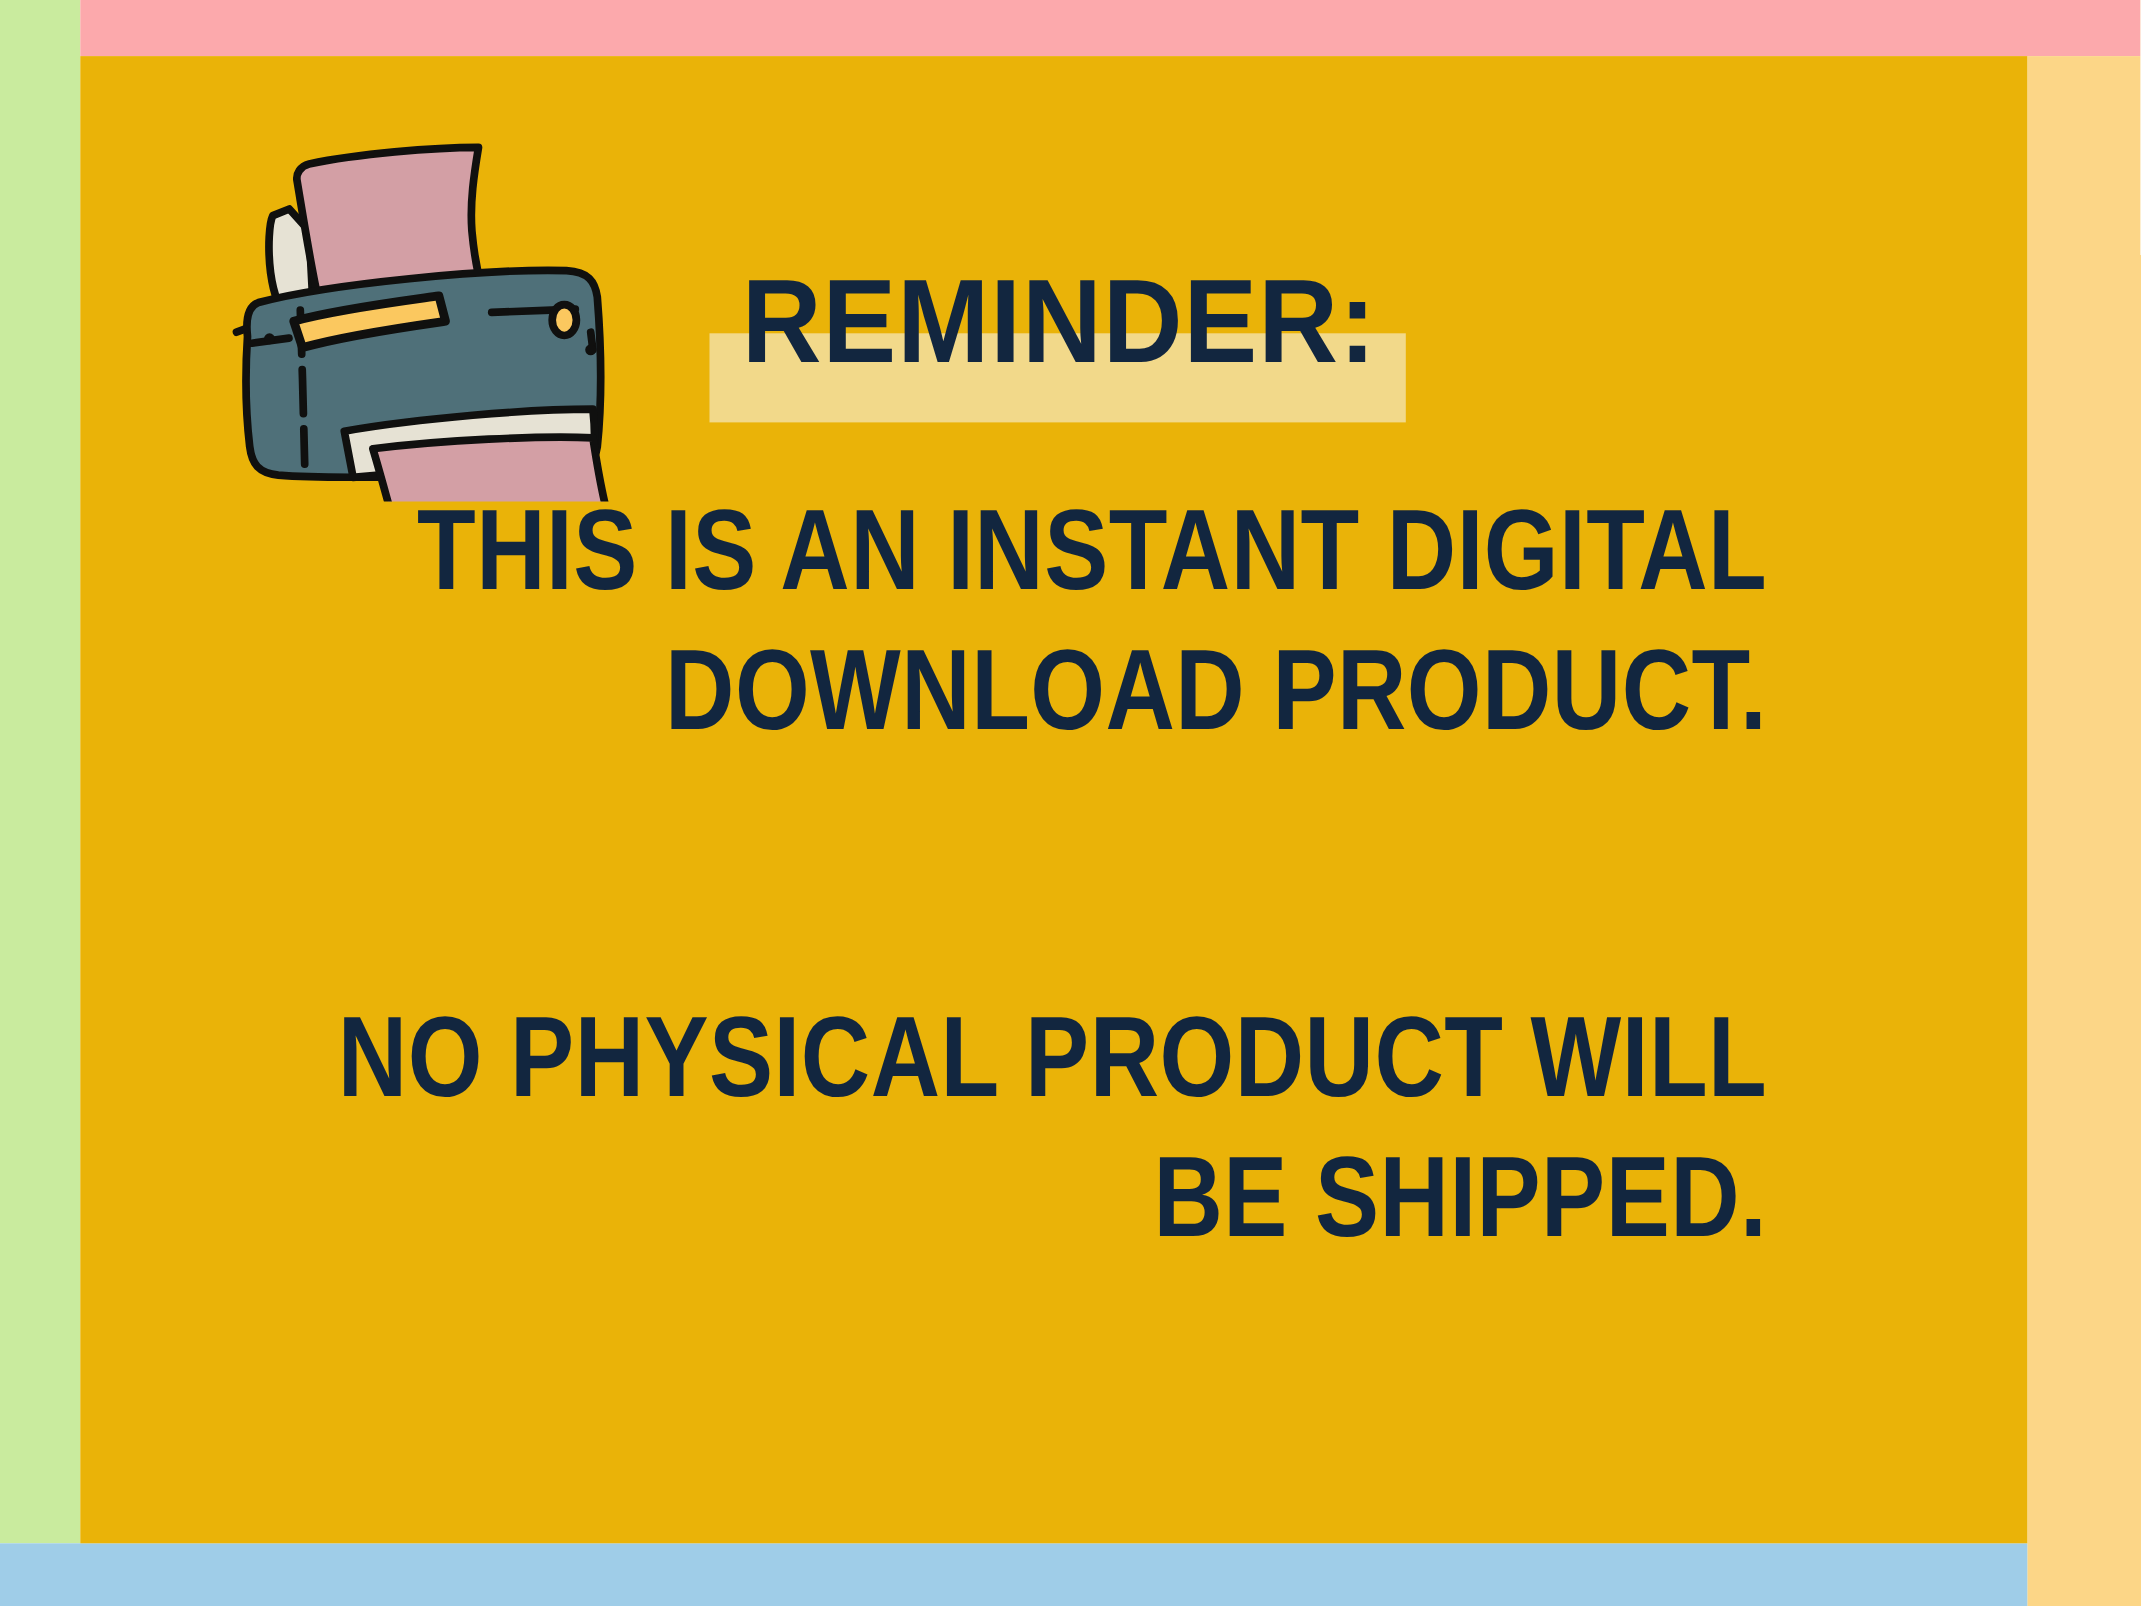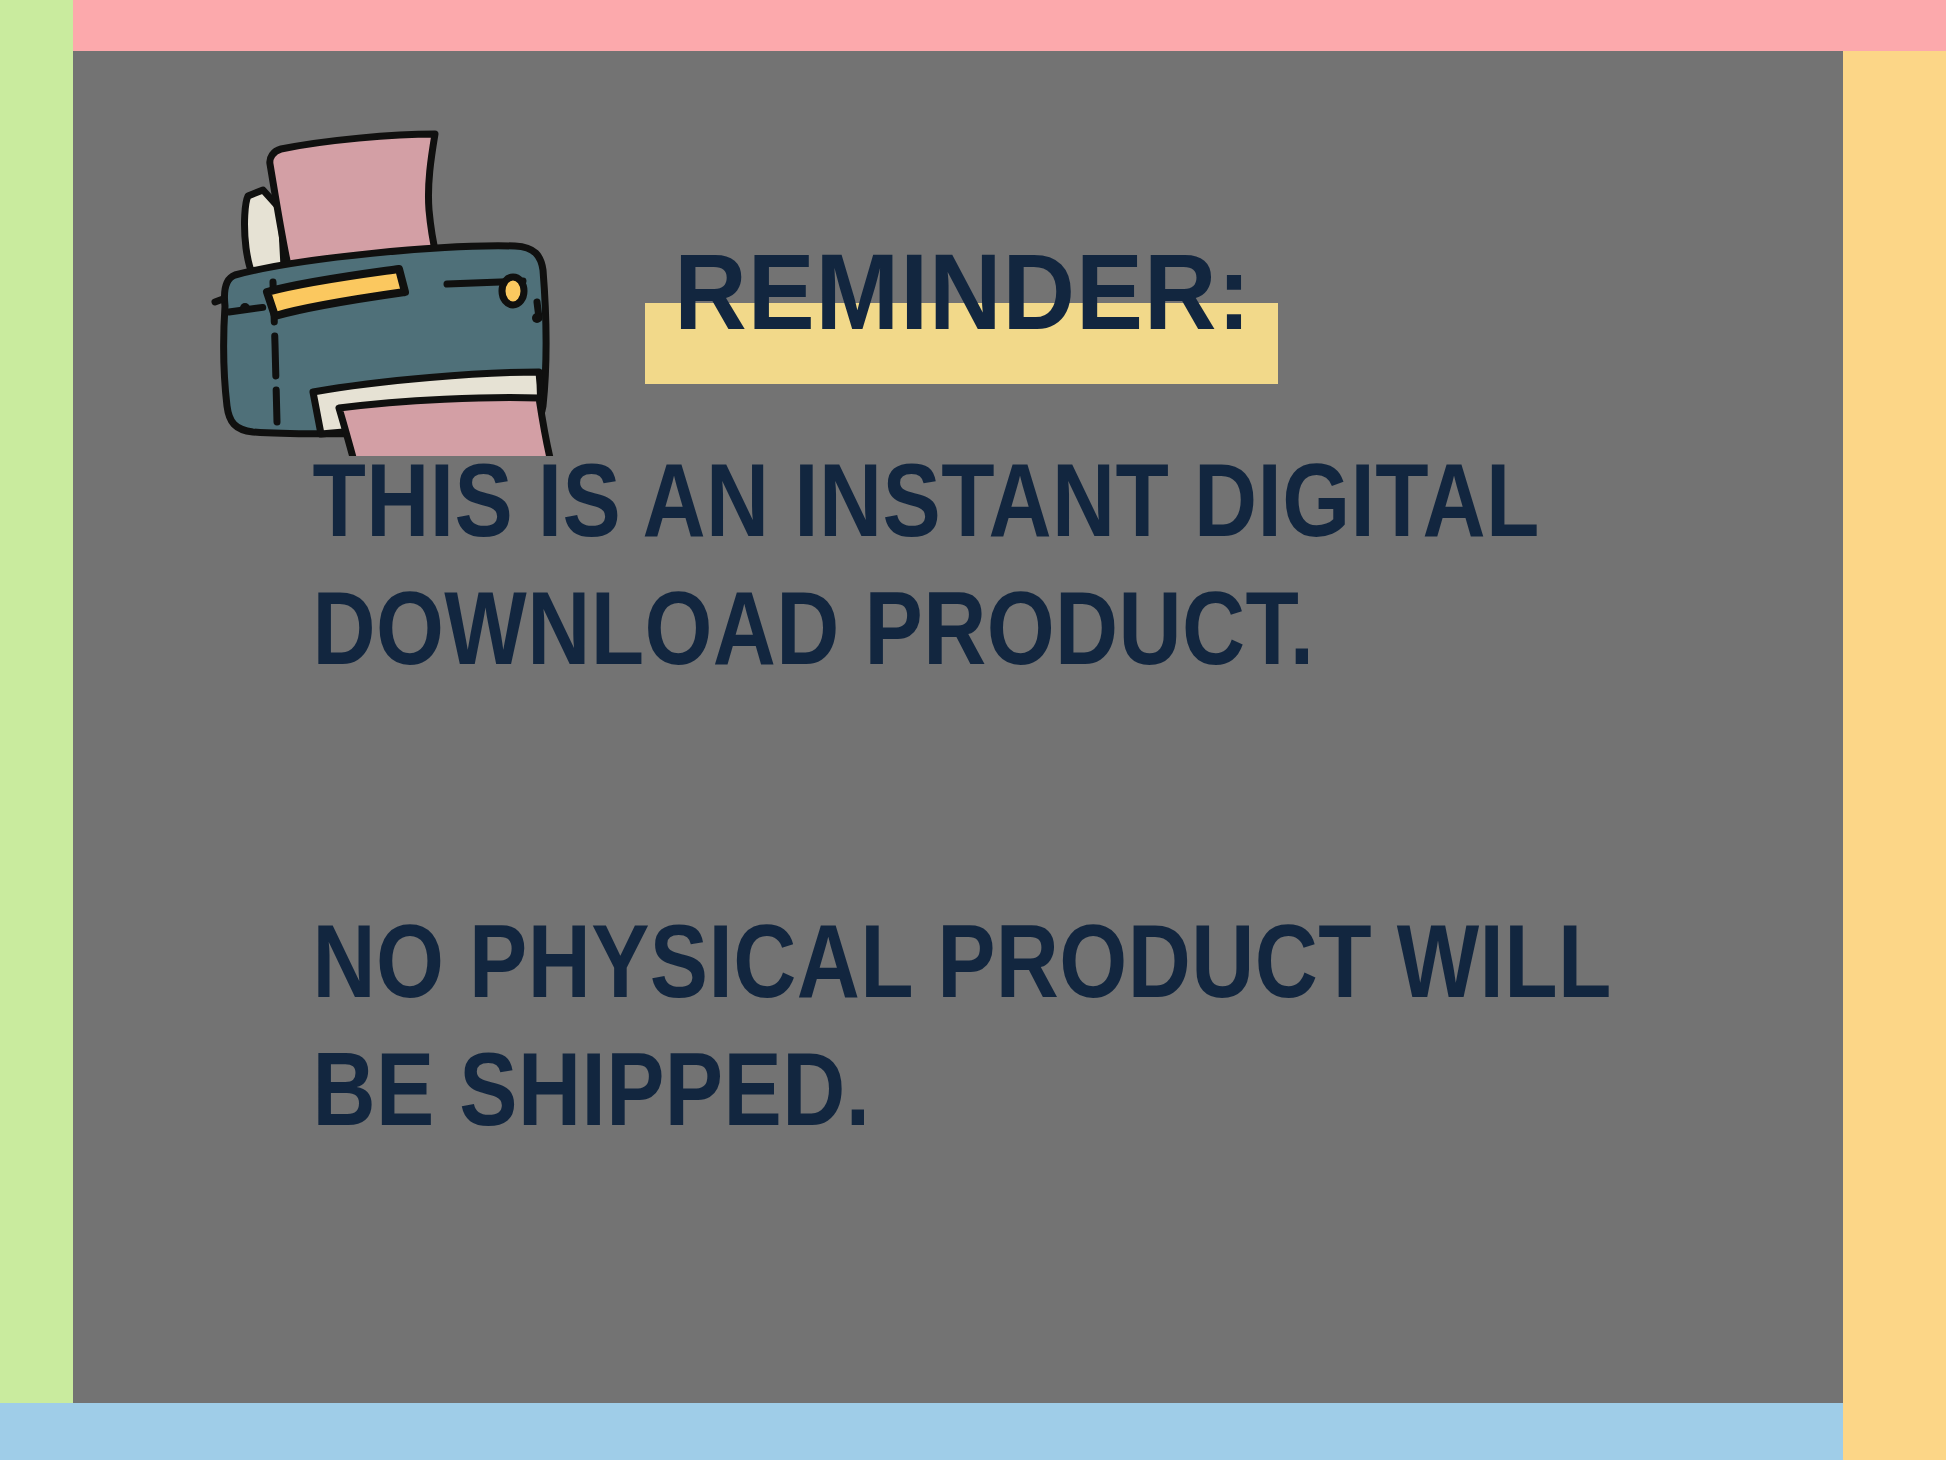--- a/index.html
+++ b/index.html
@@ -43,21 +43,21 @@
     width: 1843px; height: 57px;
     background: #9fcde8;
   }
 
   
   .panel {
     position: absolute;
     left: 73px; top: 51px;
     width: 1770px;
     height: 1352px;
-    background: #737373;
+    background: #eab308;
   }
 
   
   .printer {
     position: absolute;
     left: 130px;
     top: 55px;
     width: 420px;
     height: 350px;
   }
@@ -91,24 +91,24 @@
     letter-spacing: 1px;
     color: #12263f;
     transform: scaleX(0.93);
     transform-origin: center top;
     white-space: nowrap;
   }
 
   
   .body-copy {
     position: absolute;
-    left: 113px;
+    left: 80px;
     top: 385px;
     width: 1580px;
-    text-align: left;
+    text-align: right;
     color: #12263f;
   }
   .copy-line {
     font-family: "Liberation Sans", sans-serif;
     font-weight: bold;
     font-size: 104px;
     line-height: 128px;
     letter-spacing: 0.5px;
     color: #12263f;
     transform: scaleX(0.84);

